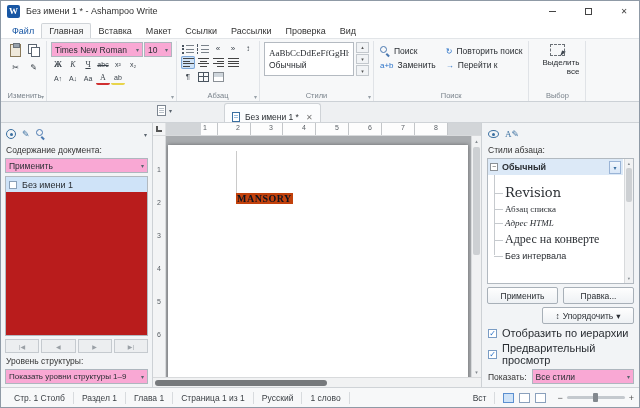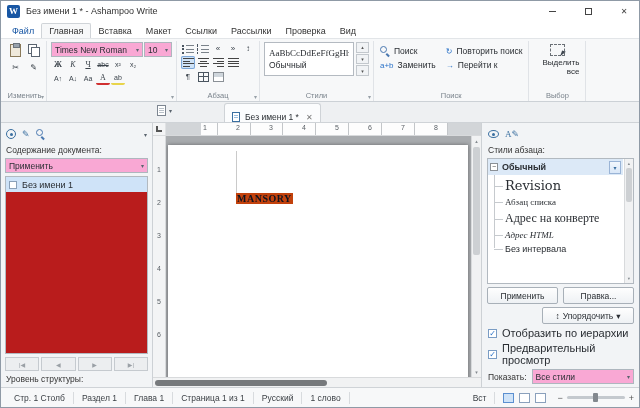--- a/index.html
+++ b/index.html
@@ -134,21 +134,21 @@
 .hthumb{position:absolute;left:2px;top:1.5px;width:172px;height:6px;background:#76797c;border-radius:3px}
 
 .ico-eye{width:11px;height:8px;border:1.3px solid #3a6fa0;border-radius:50%;position:relative;display:inline-block}
 .ico-eye::after{content:"";position:absolute;left:50%;top:50%;width:3px;height:3px;margin:-1.5px;background:#3a6fa0;border-radius:50%}
 .styleedit{font-size:9px;color:#3a6fa0;font-family:"Liberation Serif",serif}
 .stylebox{flex:1;background:#fff;border:1px solid #b2b9c0;position:relative;min-height:0;overflow:hidden;padding-right:10px}
 .style-root{height:16px;display:flex;align-items:center;gap:4px;background:#dce9f7;padding:0 2px}
 .expander{width:8px;height:8px;border:1px solid #8a9096;background:#fff;font-size:7px;line-height:6px;display:flex;align-items:center;justify-content:center;color:#444}
 .style-root-label{font-weight:bold;font-size:9px;flex:1}
 .root-dd{width:12px;height:13px;border:1px solid #9ab4d6;background:linear-gradient(#f2f7fd,#d9e7f7);font-size:6px;color:#3a6fa0;display:flex;align-items:center;justify-content:center}
-.tree{position:relative;padding-top:1px}
+.tree{position:relative;padding-top:8px}
 .tree::before{content:"";position:absolute;left:6px;top:0;bottom:8px;border-left:1px solid #c6cace}
 .tree-item{position:relative;padding:2px 2px 2px 17px;white-space:nowrap;overflow:hidden}
 .tree-item::before{content:"";position:absolute;left:6px;top:50%;width:9px;border-top:1px solid #c6cace}
 .st-revision{font-family:"DejaVu Serif",serif;font-size:13px}
 .st-listpar{font-family:"Liberation Serif",serif;font-size:9px}
 .st-html{font-family:"Liberation Serif",serif;font-style:italic;font-size:9px}
 .st-envelope{font-family:"Liberation Serif",serif;font-size:12px}
 .st-nospace{font-size:9px}
 .style-sb{position:absolute;right:0;top:0;bottom:0;width:9px;background:#f1f2f3;border-left:1px solid #d8dadc}
 .style-sb .arr{position:absolute;left:0;width:100%;text-align:center;font-size:4.5px;color:#82888e}
@@ -371,20 +371,24 @@
           <span>Без имени 1</span>
         </div>
       </div>
       <div class="navrow">
         <span class="navbtn">|◀</span>
         <span class="navbtn">◀</span>
         <span class="navbtn">▶</span>
         <span class="navbtn">▶|</span>
       </div>
       <span class="plabel">Уровень структуры:</span>
+      <div class="sel">
+        <span style="font-size:8px">Показать уровни структуры 1–9</span>
+        <span class="dd">▾</span>
+      </div>
     </div>
 
     <div class="docarea">
       <div class="hruler">
         <div class="ruler-corner">
             <span class="tabstop"></span>
           </div>
         <div class="ruler-strip">
           <div class="ruler-white"></div>
           <span class="rnum" style="left:39px">1</span>
@@ -432,22 +436,22 @@
       <span class="plabel">Стили абзаца:</span>
       <div class="stylebox">
         <div class="style-root">
           <span class="expander">−</span>
           <span class="style-root-label">Обычный</span>
           <span class="root-dd">▾</span>
         </div>
         <div class="tree">
           <div class="tree-item st-revision">Revision</div>
           <div class="tree-item st-listpar">Абзац списка</div>
+          <div class="tree-item st-html">Адрес HTML</div>
           <div class="tree-item st-envelope">Адрес на конверте</div>
-          <div class="tree-item st-html">Адрес HTML</div>
           <div class="tree-item st-nospace">Без интервала</div>
         </div>
         <div class="style-sb">
           <span class="arr" style="top:2px">▴</span>
           <span class="sthumb"></span>
           <span class="arr" style="bottom:2px">▾</span>
         </div>
       </div>
       <div class="btnrow">
         <span class="pbtn">Применить</span>

